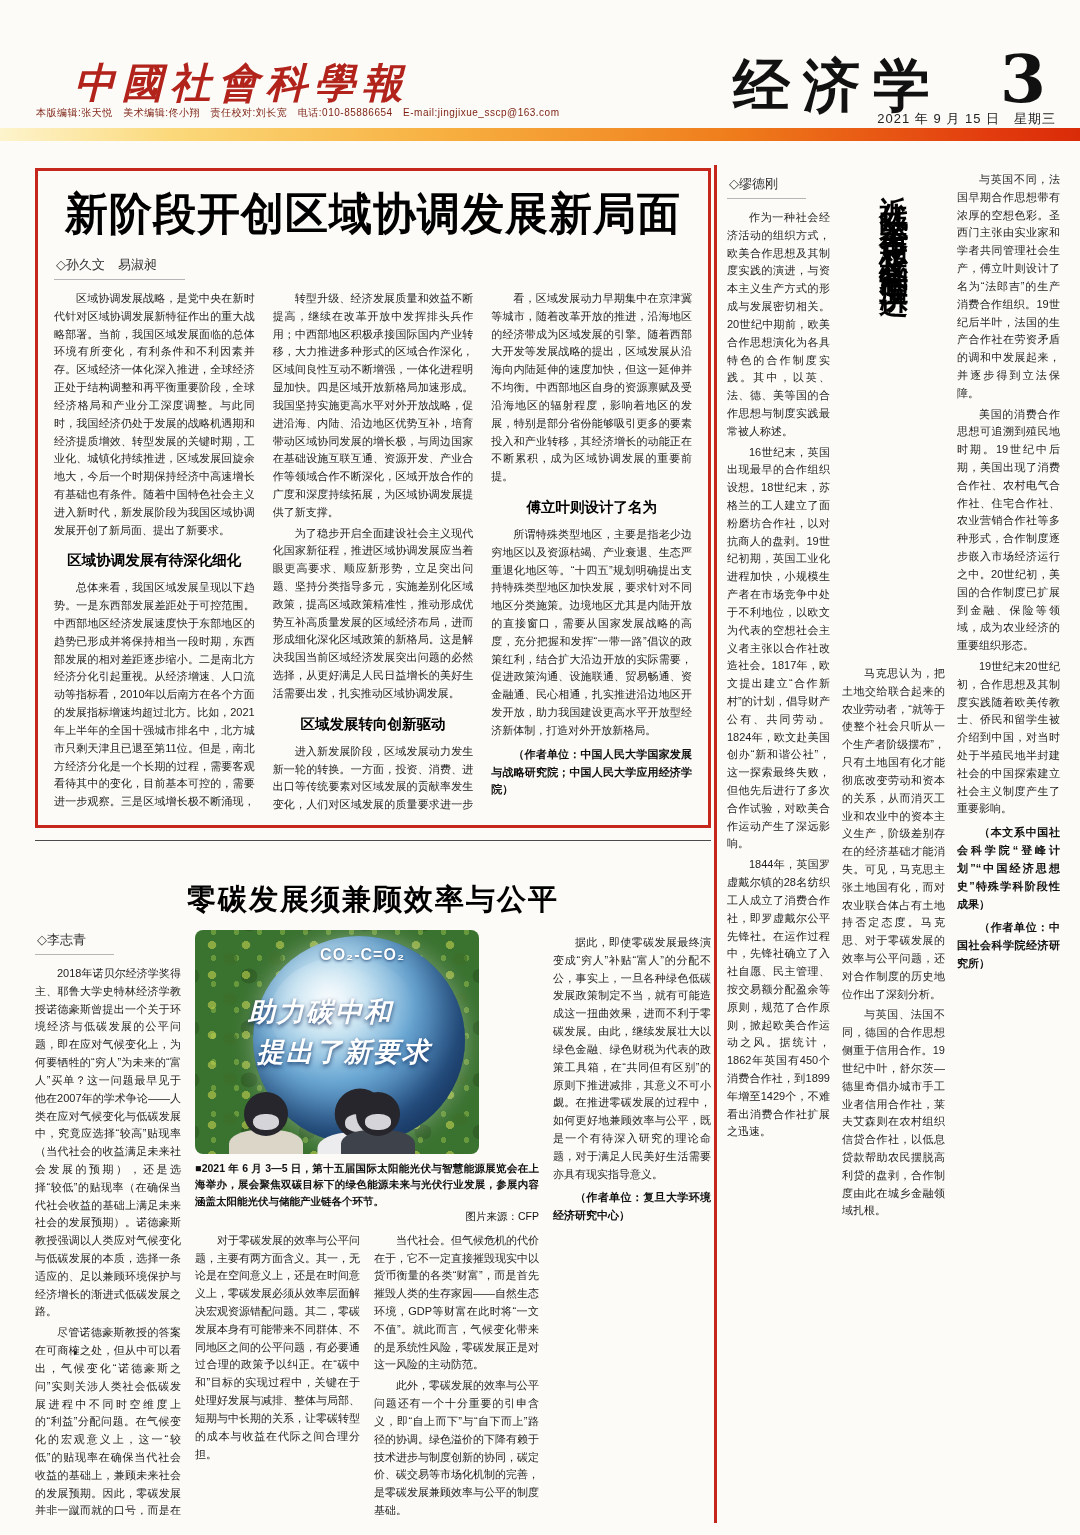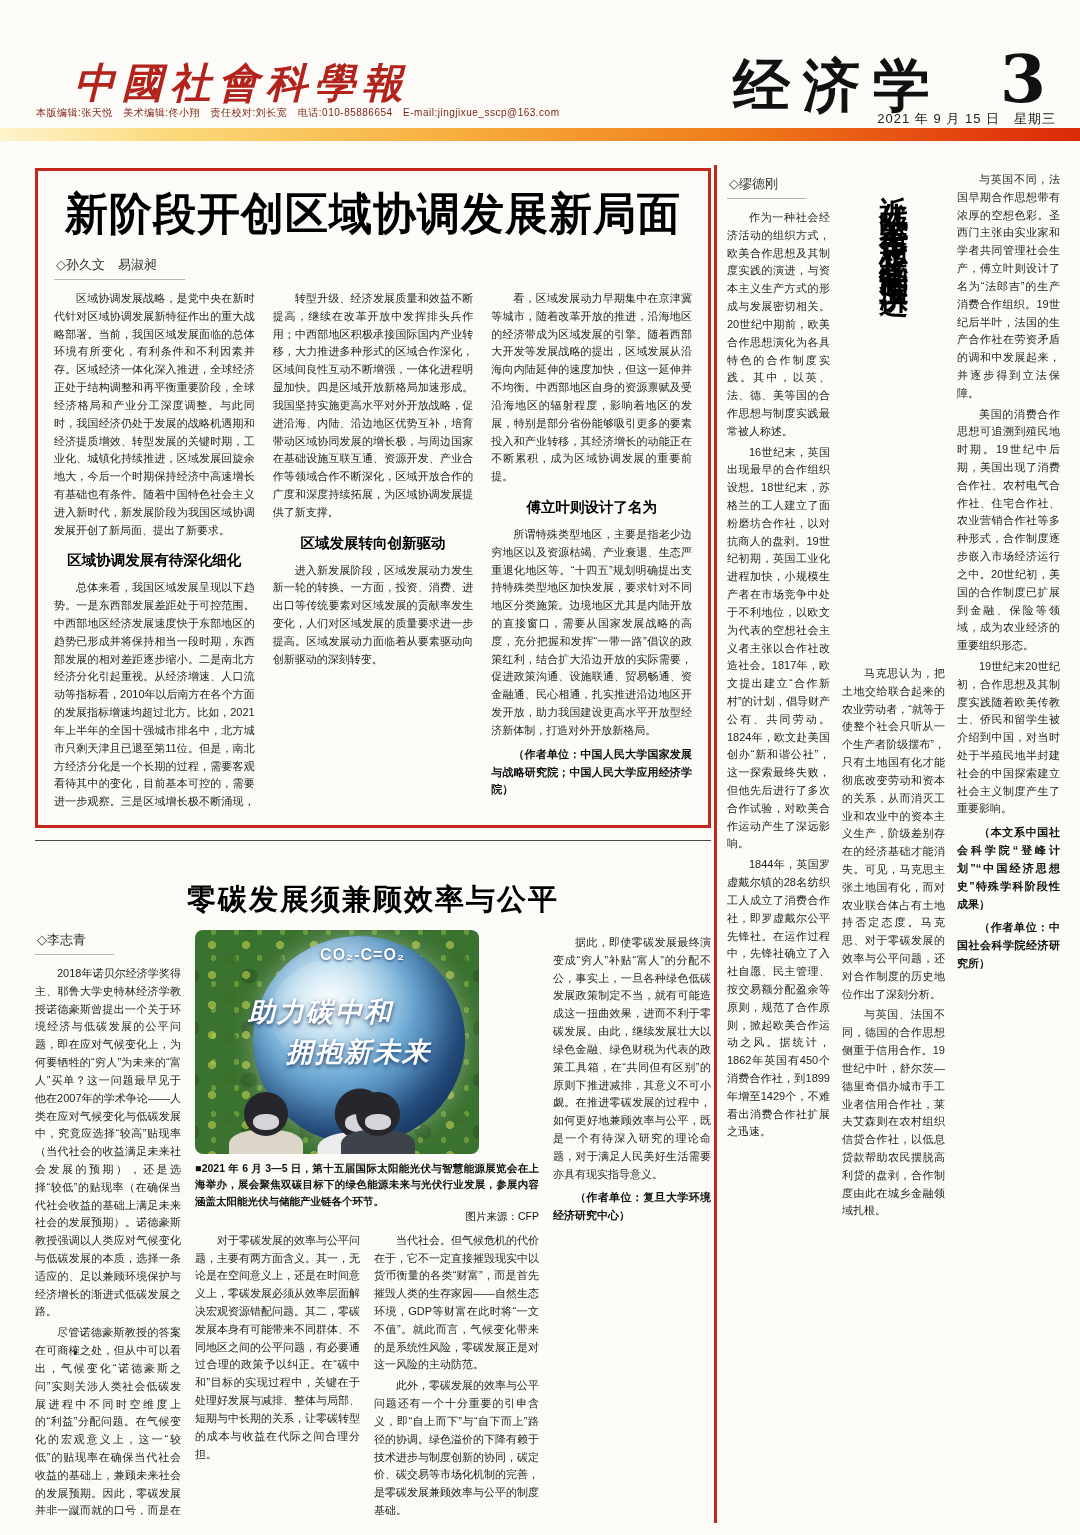--- a/index.html
+++ b/index.html
@@ -94,20 +94,21 @@
     <h1 class="a1-title">新阶段开创区域协调发展新局面</h1>
     <div class="byline">◇孙久文　易淑昶</div>
     <div class="cols a1-cols">
       <div class="col">
           <p class="blk-p">区域协调发展战略，是党中央在新时代针对区域协调发展新特征作出的重大战略部署。当前，我国区域发展面临的总体环境有所变化，有利条件和不利因素并存。区域经济一体化深入推进，全球经济正处于结构调整和再平衡重要阶段，全球经济格局和产业分工深度调整。与此同时，我国经济仍处于发展的战略机遇期和经济提质增效、转型发展的关键时期，工业化、城镇化持续推进，区域发展回旋余地大，今后一个时期保持经济中高速增长有基础也有条件。随着中国特色社会主义进入新时代，新发展阶段为我国区域协调发展开创了新局面、提出了新要求。</p>
           <h3 class="blk-subhead">区域协调发展有待深化细化</h3>
           <p class="blk-p">总体来看，我国区域发展呈现以下趋势。一是东西部发展差距处于可控范围。中西部地区经济发展速度快于东部地区的趋势已形成并将保持相当一段时期，东西部发展的相对差距逐步缩小。二是南北方经济分化引起重视。从经济增速、人口流动等指标看，2010年以后南方在各个方面的发展指标增速均超过北方。比如，2021年上半年的全国十强城市排名中，北方城市只剩天津且已退至第11位。但是，南北方经济分化是一个长期的过程，需要客观看待其中的变化，目前基本可控的，需要进一步观察。三是区域增长极不断涌现，发展带动能力持续增强。</p>
         </div>
       <div class="col">
           <p class="blk-p">转型升级、经济发展质量和效益不断提高，继续在改革开放中发挥排头兵作用；中西部地区积极承接国际国内产业转移，大力推进多种形式的区域合作深化，区域间良性互动不断增强，一体化进程明显加快。四是区域开放新格局加速形成。我国坚持实施更高水平对外开放战略，促进沿海、内陆、沿边地区优势互补，培育带动区域协同发展的增长极，与周边国家在基础设施互联互通、资源开发、产业合作等领域合作不断深化，区域开放合作的广度和深度持续拓展，为区域协调发展提供了新支撑。</p>
+          <p class="blk-p">为了稳步开启全面建设社会主义现代化国家新征程，推进区域协调发展应当着眼更高要求、顺应新形势，立足突出问题、坚持分类指导多元，实施差别化区域政策，提高区域政策精准性，推动形成优势互补高质量发展的区域经济布局，进而形成细化深化区域政策的新格局。这是解决我国当前区域经济发展突出问题的必然选择，从更好满足人民日益增长的美好生活需要出发，扎实推动区域协调发展。</p>
           <h3 class="blk-subhead">区域发展转向创新驱动</h3>
           <p class="blk-p">进入新发展阶段，区域发展动力发生新一轮的转换。一方面，投资、消费、进出口等传统要素对区域发展的贡献率发生变化，人们对区域发展的质量要求进一步提高。区域发展动力面临着从要素驱动向创新驱动的深刻转变。</p>
         </div>
       <div class="col">
           <p class="blk-p">看，区域发展动力早期集中在京津冀等城市，随着改革开放的推进，沿海地区的经济带成为区域发展的引擎。随着西部大开发等发展战略的提出，区域发展从沿海向内陆延伸的速度加快，但这一延伸并不均衡。中西部地区自身的资源禀赋及受沿海地区的辐射程度，影响着地区的发展，特别是部分省份能够吸引更多的要素投入和产业转移，其经济增长的动能正在不断累积，成为区域协调发展的重要前提。</p>
           <h3 class="blk-subhead">傅立叶则设计了名为</h3>
           <p class="blk-p">所谓特殊类型地区，主要是指老少边穷地区以及资源枯竭、产业衰退、生态严重退化地区等。“十四五”规划明确提出支持特殊类型地区加快发展，要求针对不同地区分类施策。边境地区尤其是内陆开放的直接窗口，需要从国家发展战略的高度，充分把握和发挥“一带一路”倡议的政策红利，结合扩大沿边开放的实际需要，促进政策沟通、设施联通、贸易畅通、资金融通、民心相通，扎实推进沿边地区开发开放，助力我国建设更高水平开放型经济新体制，打造对外开放新格局。</p>
           <p class="blk-note">（作者单位：中国人民大学国家发展与战略研究院；中国人民大学应用经济学院）</p>
         </div>
     </div>
@@ -121,21 +122,21 @@
         <div>
             <p class="blk-p">2018年诺贝尔经济学奖得主、耶鲁大学史特林经济学教授诺德豪斯曾提出一个关于环境经济与低碳发展的公平问题，即在应对气候变化上，为何要牺牲的“穷人”为未来的“富人”买单？这一问题最早见于他在2007年的学术争论——人类在应对气候变化与低碳发展中，究竟应选择“较高”贴现率（当代社会的收益满足未来社会发展的预期），还是选择“较低”的贴现率（在确保当代社会收益的基础上满足未来社会的发展预期）。诺德豪斯教授强调以人类应对气候变化与低碳发展的本质，选择一条适应的、足以兼顾环境保护与经济增长的渐进式低碳发展之路。</p>
             <p class="blk-p">尽管诺德豪斯教授的答案在可商榷之处，但从中可以看出，气候变化“诺德豪斯之问”实则关涉人类社会低碳发展进程中不同时空维度上的“利益”分配问题。在气候变化的宏观意义上，这一“较低”的贴现率在确保当代社会收益的基础上，兼顾未来社会的发展预期。因此，零碳发展并非一蹴而就的口号，而是在效率与公平之间寻求动态平衡、推进共同富裕目标的实现。</p>
           </div>
       </div>
       <div class="a2-mid">
         <div class="photo">
           <div class="globe"></div>
           <div class="ph-formula">CO₂-C=O₂</div>
           <div class="ph-slogan1">助力碳中和</div>
-          <div class="ph-slogan2">拥抱新未来</div>
+          <div class="ph-slogan2">提出了新要求</div>
           <div class="person" style="left:34px;bottom:-10px;">
             <div class="p-head"></div>
             <div class="p-body" style="background:#dcd6c9;"></div>
           </div>
           <div class="person" style="left:128px;bottom:-12px;transform:scale(1.15);">
             <div class="p-head"></div>
             <div class="p-body" style="background:#ececef;"></div>
           </div>
           <div class="person" style="right:64px;bottom:-10px;">
             <div class="p-head"></div>

